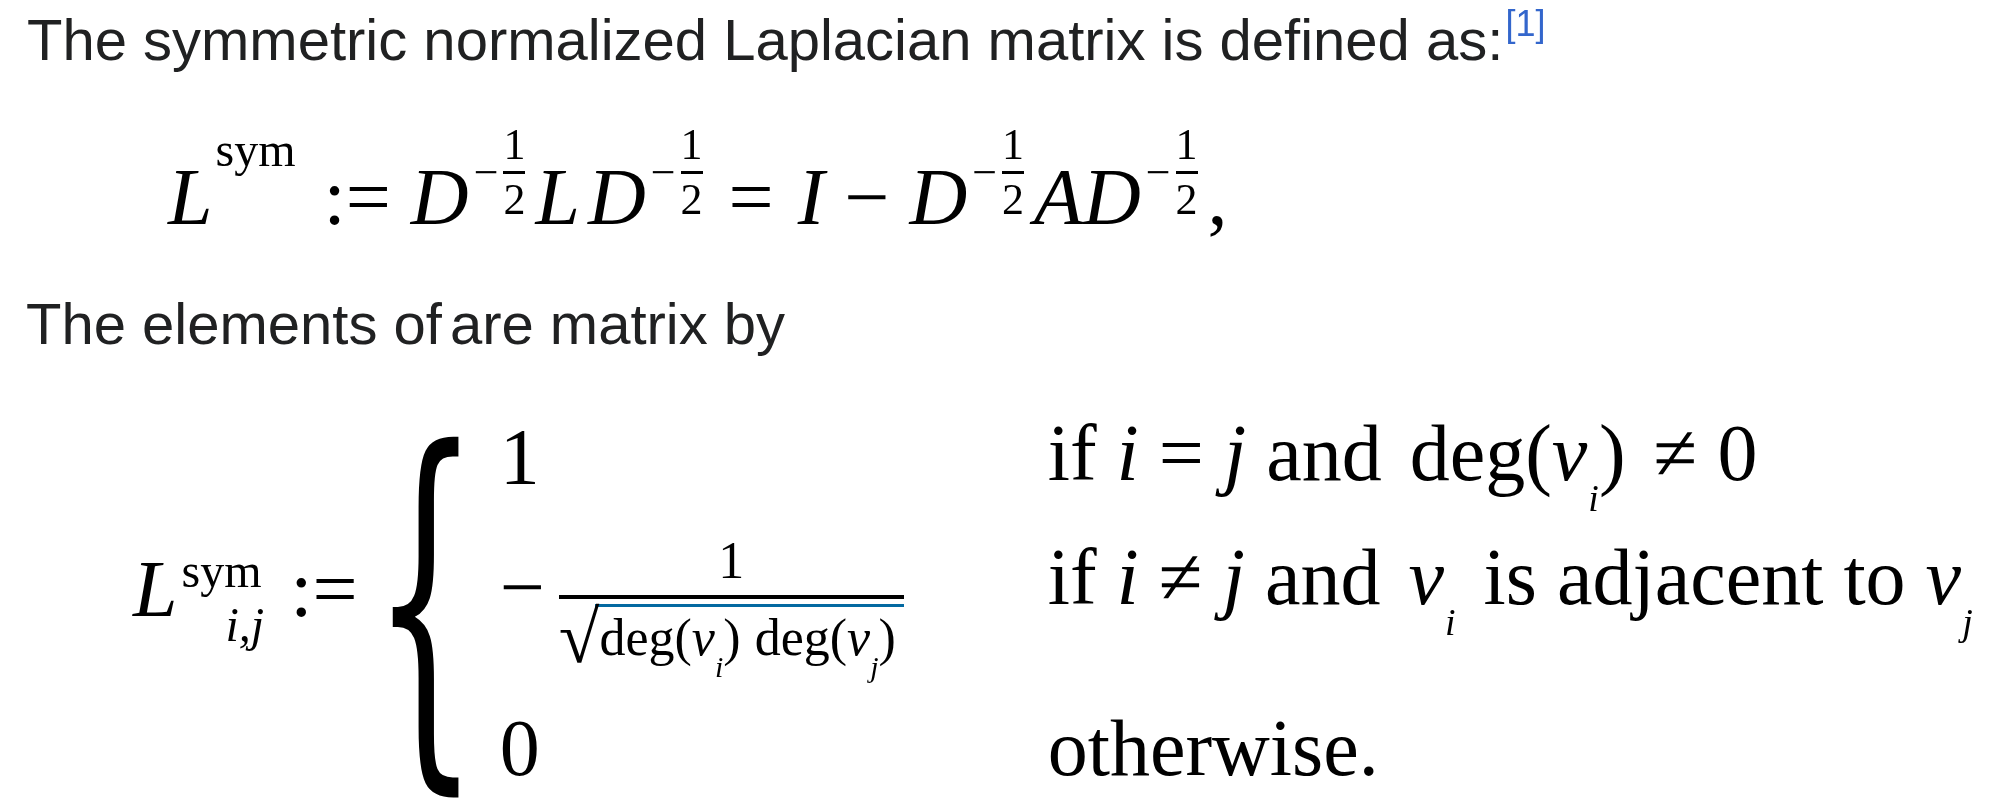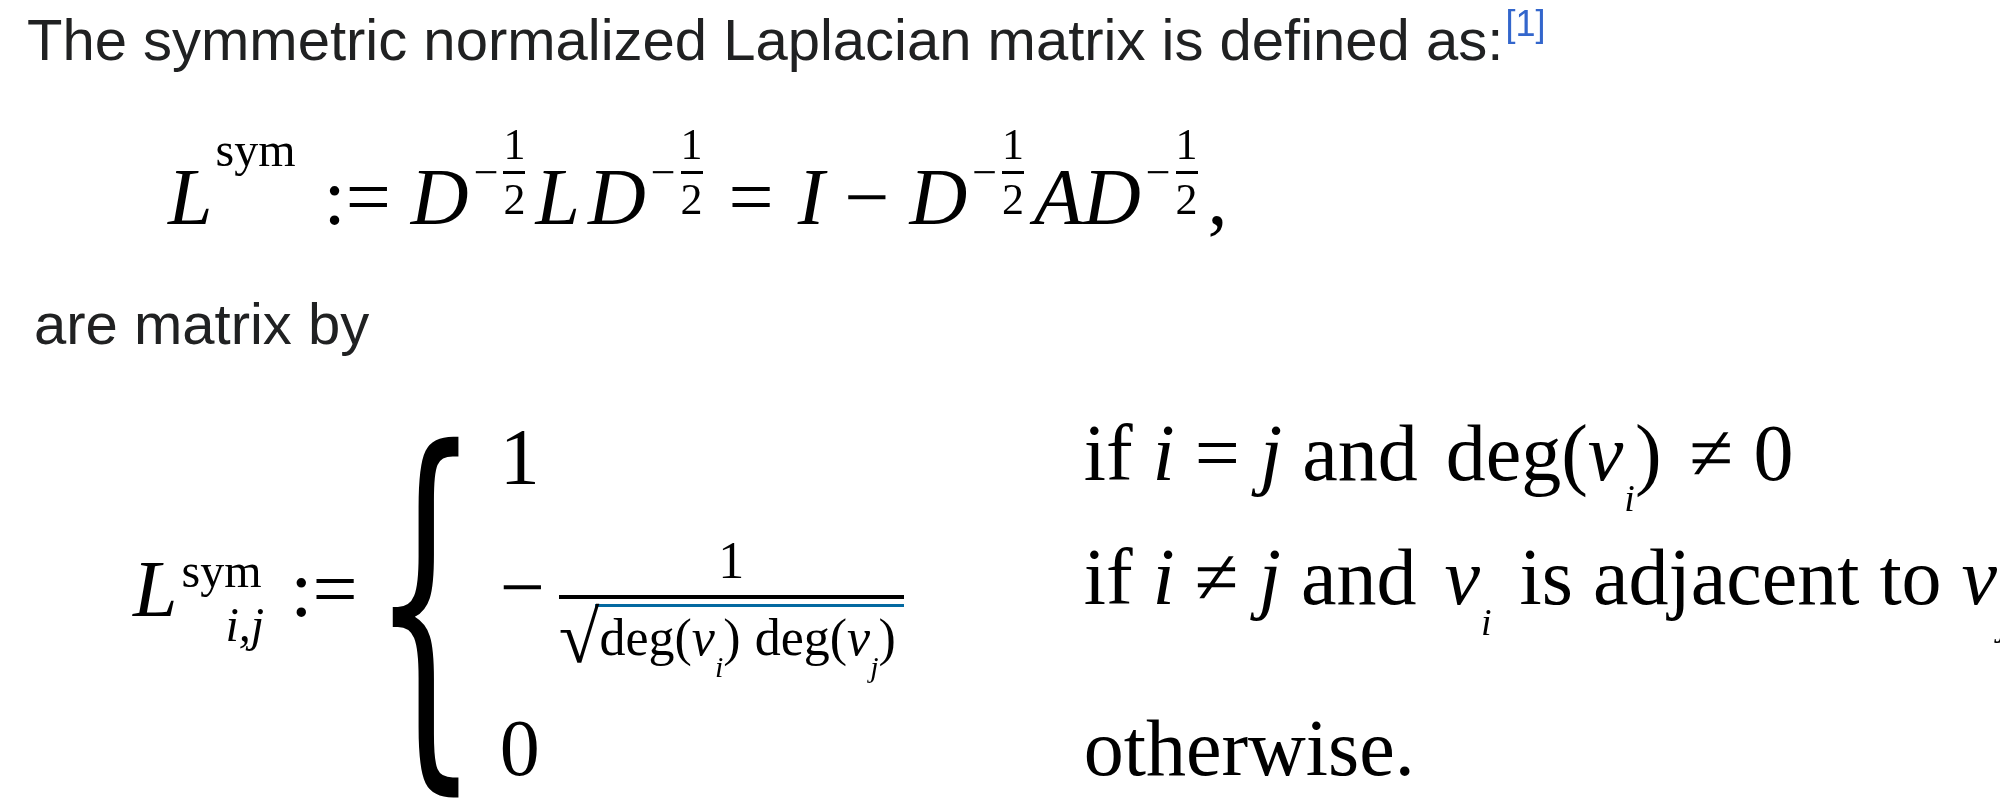--- a/index.html
+++ b/index.html
@@ -46,21 +46,21 @@
   .brace{
     font-family:"DejaVu Serif",serif;font-size:170px;line-height:1;
     transform:scaleY(2.3);margin:0 10px 0 14px;font-style:normal;
   }
   .cases{display:flex;flex-direction:column;margin-left:10px;}
   .crow{display:flex;align-items:center;}
   .r1{height:102px;}
   .r2{height:178px;margin:8px 0 12px;}
   .r3{height:84px;}
   .vcell{width:548px;flex:none;}
-  .cond{white-space:nowrap;margin-left:36px;}
+  .cond{white-space:nowrap;}
   .r2 .cond{transform:translateY(-24px);}
   
   .val2{display:inline-flex;align-items:center;}
   .minus-main{font-size:80px;margin-right:14px;position:relative;top:-17px;}
   .bfrac{display:inline-flex;flex-direction:column;align-items:center;font-size:52px;line-height:1;}
   .fbar{align-self:stretch;height:4px;background:#000;margin:8px 0 5px;}
   .den{display:inline-flex;align-items:flex-start;}
   .rad{font-size:74px;line-height:0.95;margin-right:-4px;position:relative;top:-2px;}
   .radicand{border-top:3px solid #0369a1;padding:5px 8px 0 4px;white-space:nowrap;}
   .dsub{font-size:30px;position:relative;top:10px;font-style:italic;}
@@ -95,20 +95,21 @@
     </span><span class="mi">A</span><span class="mi">D</span><span class="esup">
       <span class="rm">−</span>
       <span class="tfrac">
         <span class="rm">1</span>
         <span class="tbar"></span>
         <span class="rm">2</span>
       </span>
     </span><span class="rm">,</span></div>
 
 <div id="p2" class="bodytext">
+  <span class="txt">The elements of</span>
   <span class="txt ml8">are matrix by</span>
 </div>
 
 <div id="f2" class="math">
   <span class="lhs"><span class="mi">L</span><span class="supsub">
         <span class="ss-top rm">sym</span>
         <span class="ss-bot">i,j</span>
       </span><span class="rm assign">:=</span></span>
 
   <span class="brace rm">{</span>

